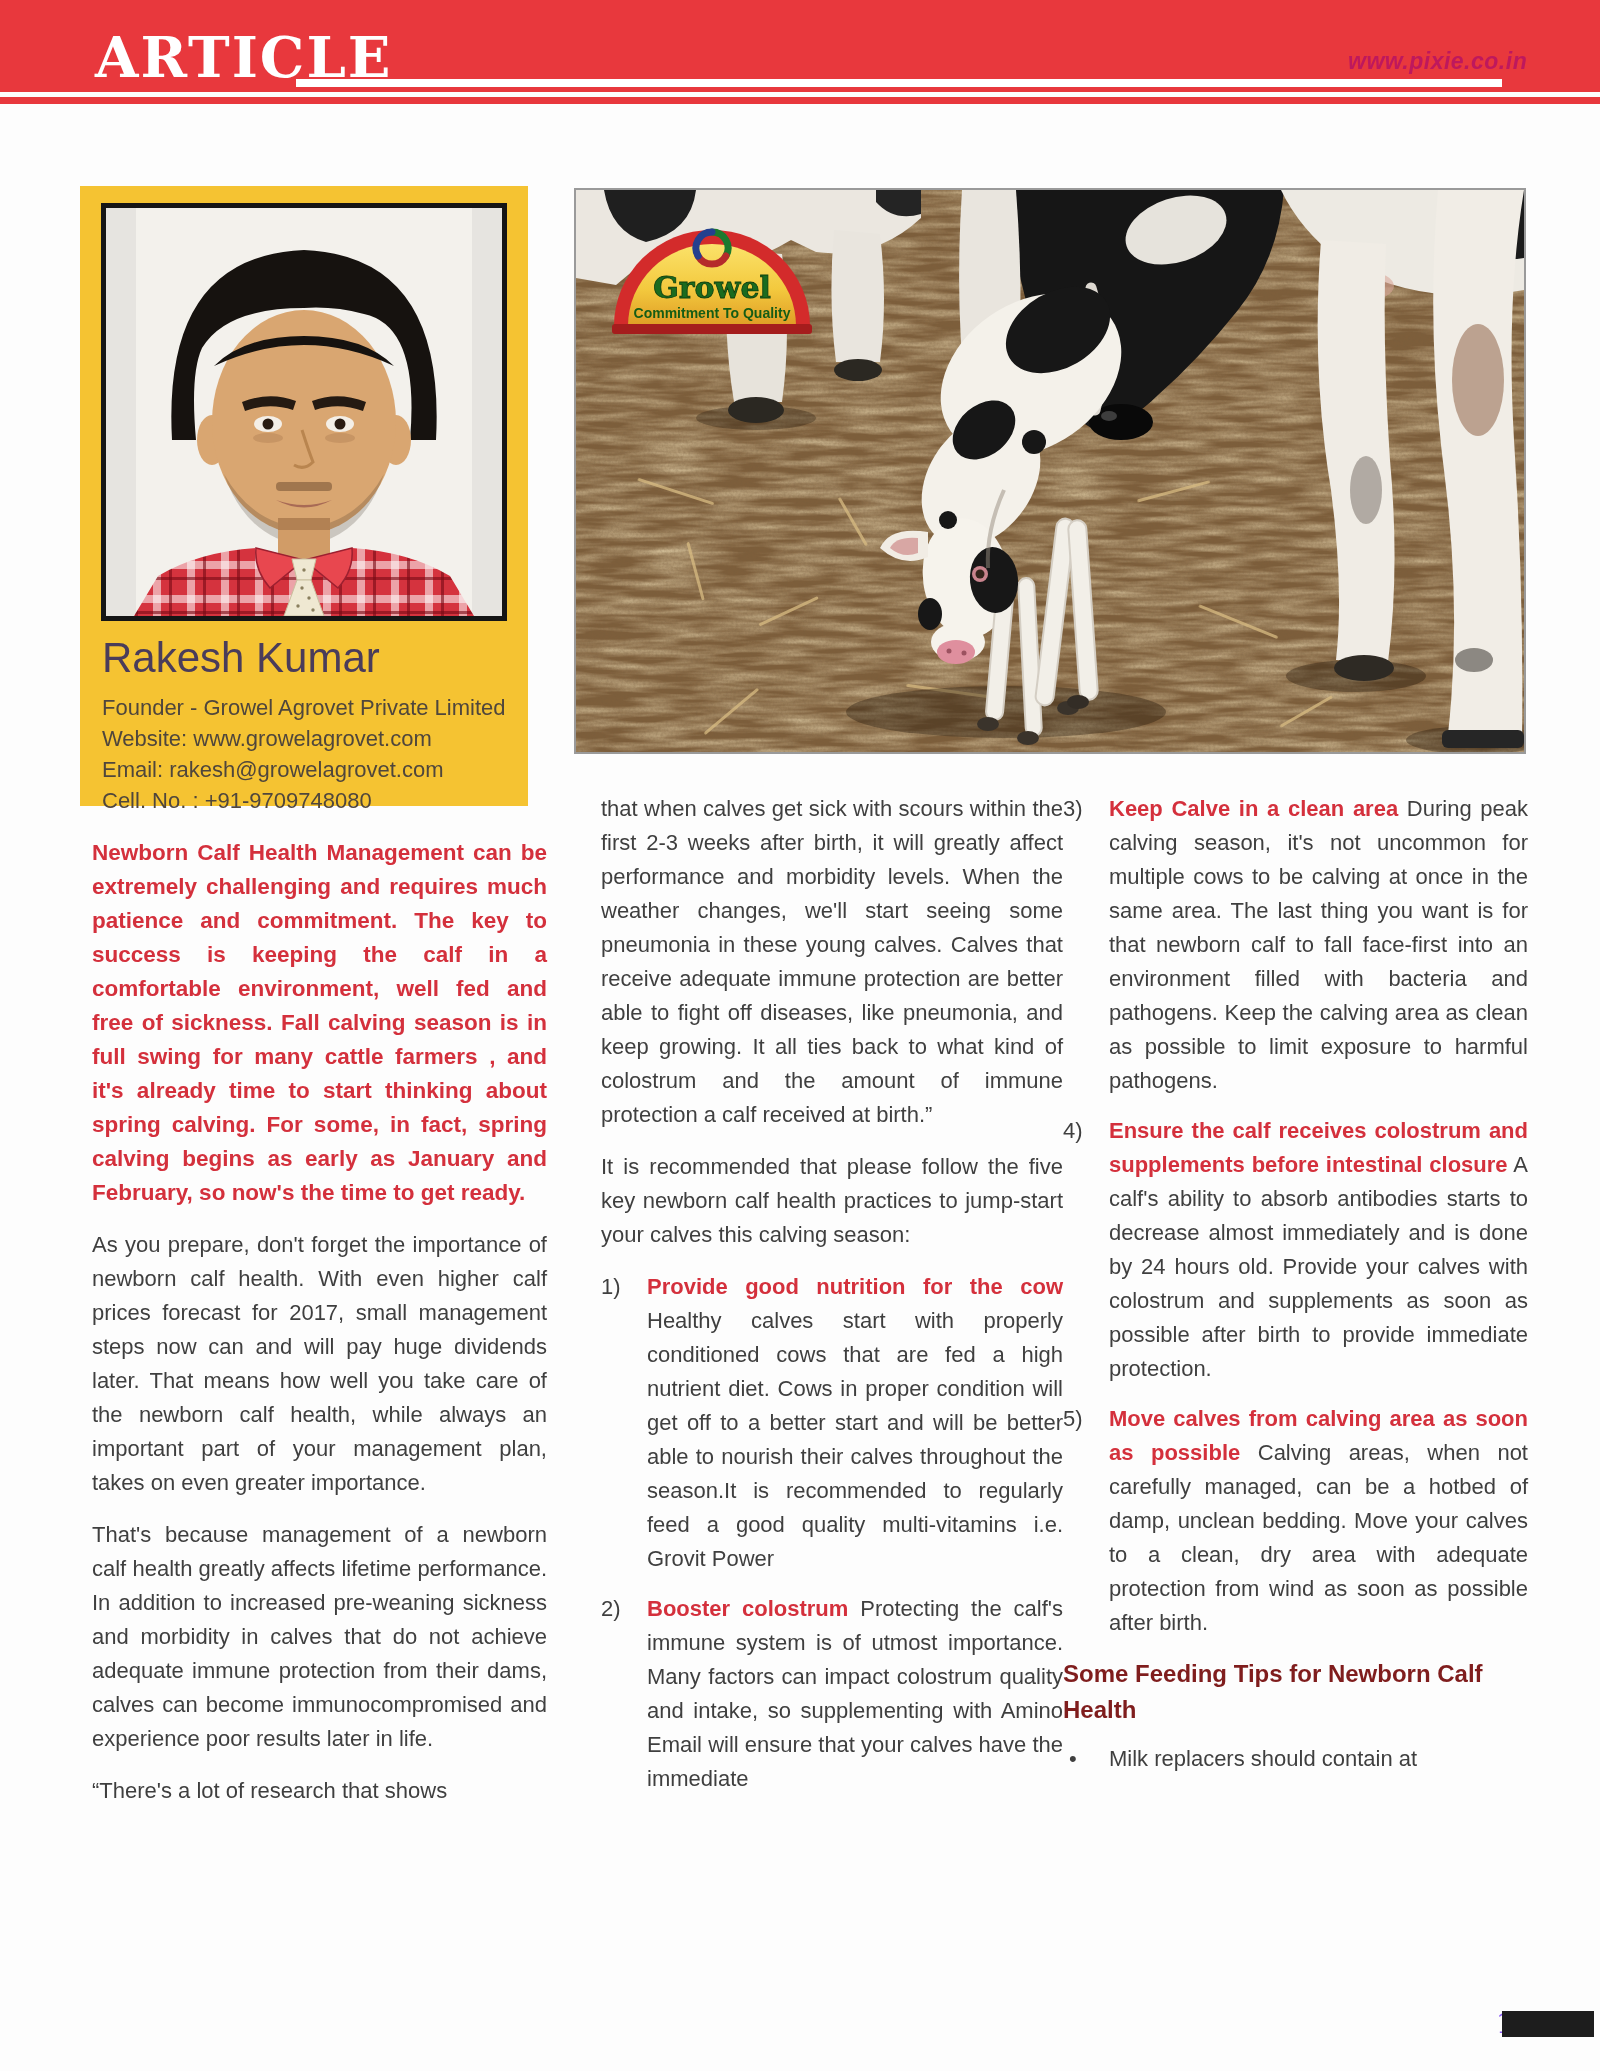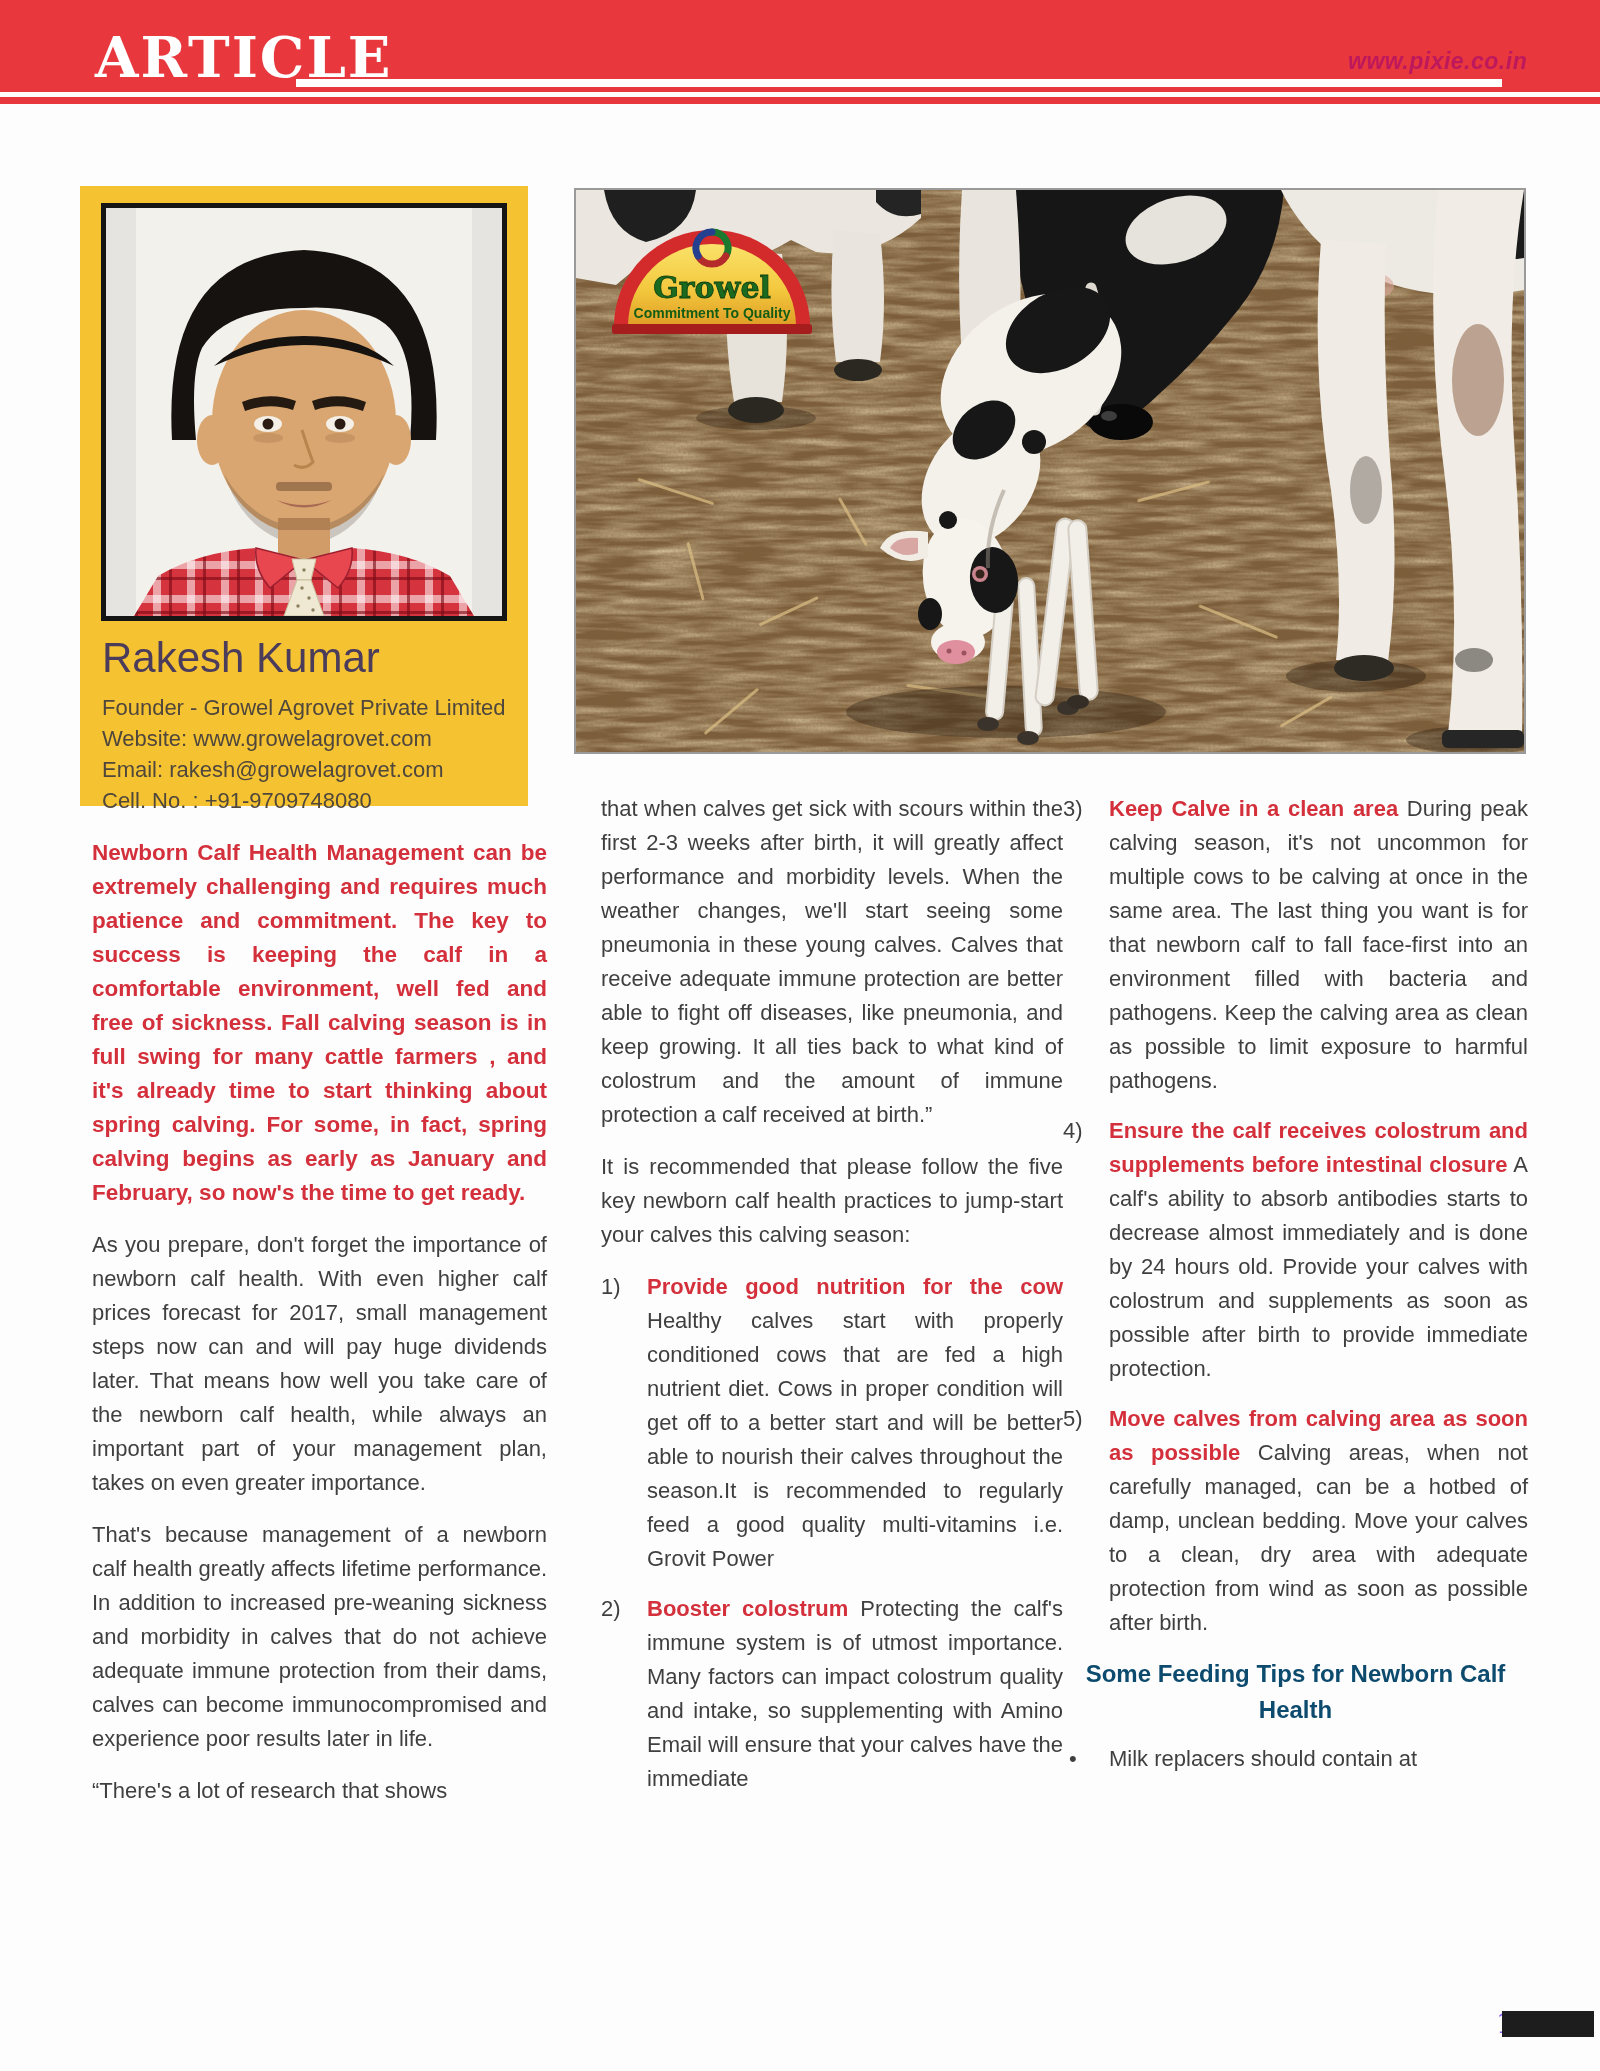--- a/index.html
+++ b/index.html
@@ -34,21 +34,21 @@
   .col-left{left:92px;top:836px;width:455px;}
   .col-mid{left:577px;top:792px;width:462px;margin-left:24px;}
   .col-right{left:1063px;top:792px;width:465px;}
   .body-p{margin:0 0 18px 0;text-align:justify;}
   .intro{margin:0 0 18px 0;text-align:justify;font-weight:bold;color:#d4303c;font-size:22.5px;}
   .list-item{display:flex;margin:0 0 16px 0;}
   .list-num{flex:none;width:46px;}
   .list-text{flex:1;text-align:justify;}
   .red-bold{color:#d4303c;font-weight:bold;}
   .continuation{margin:0 0 12px 46px;text-align:justify;}
-  .subheading{margin:4px 0 14px 0;font-size:24px;line-height:36px;font-weight:bold;color:#0c4a6e;text-align:center;}
+  .subheading{margin:4px 0 14px 0;font-size:24px;line-height:36px;font-weight:bold;color:#7f1d1d;}
   .bullet-item{display:flex;}
   .bullet-marker{flex:none;width:46px;padding-left:6px;box-sizing:border-box;}
   
   .page-number{position:absolute;left:1496px;top:2008px;font-family:"DejaVu Serif",serif;
         font-size:27px;color:#8b5cf6;}
   .footer-bar{position:absolute;left:1502px;top:2011px;width:92px;height:26px;background:#1d1d1d;}
 </style>
 </head>
 <body>
 

